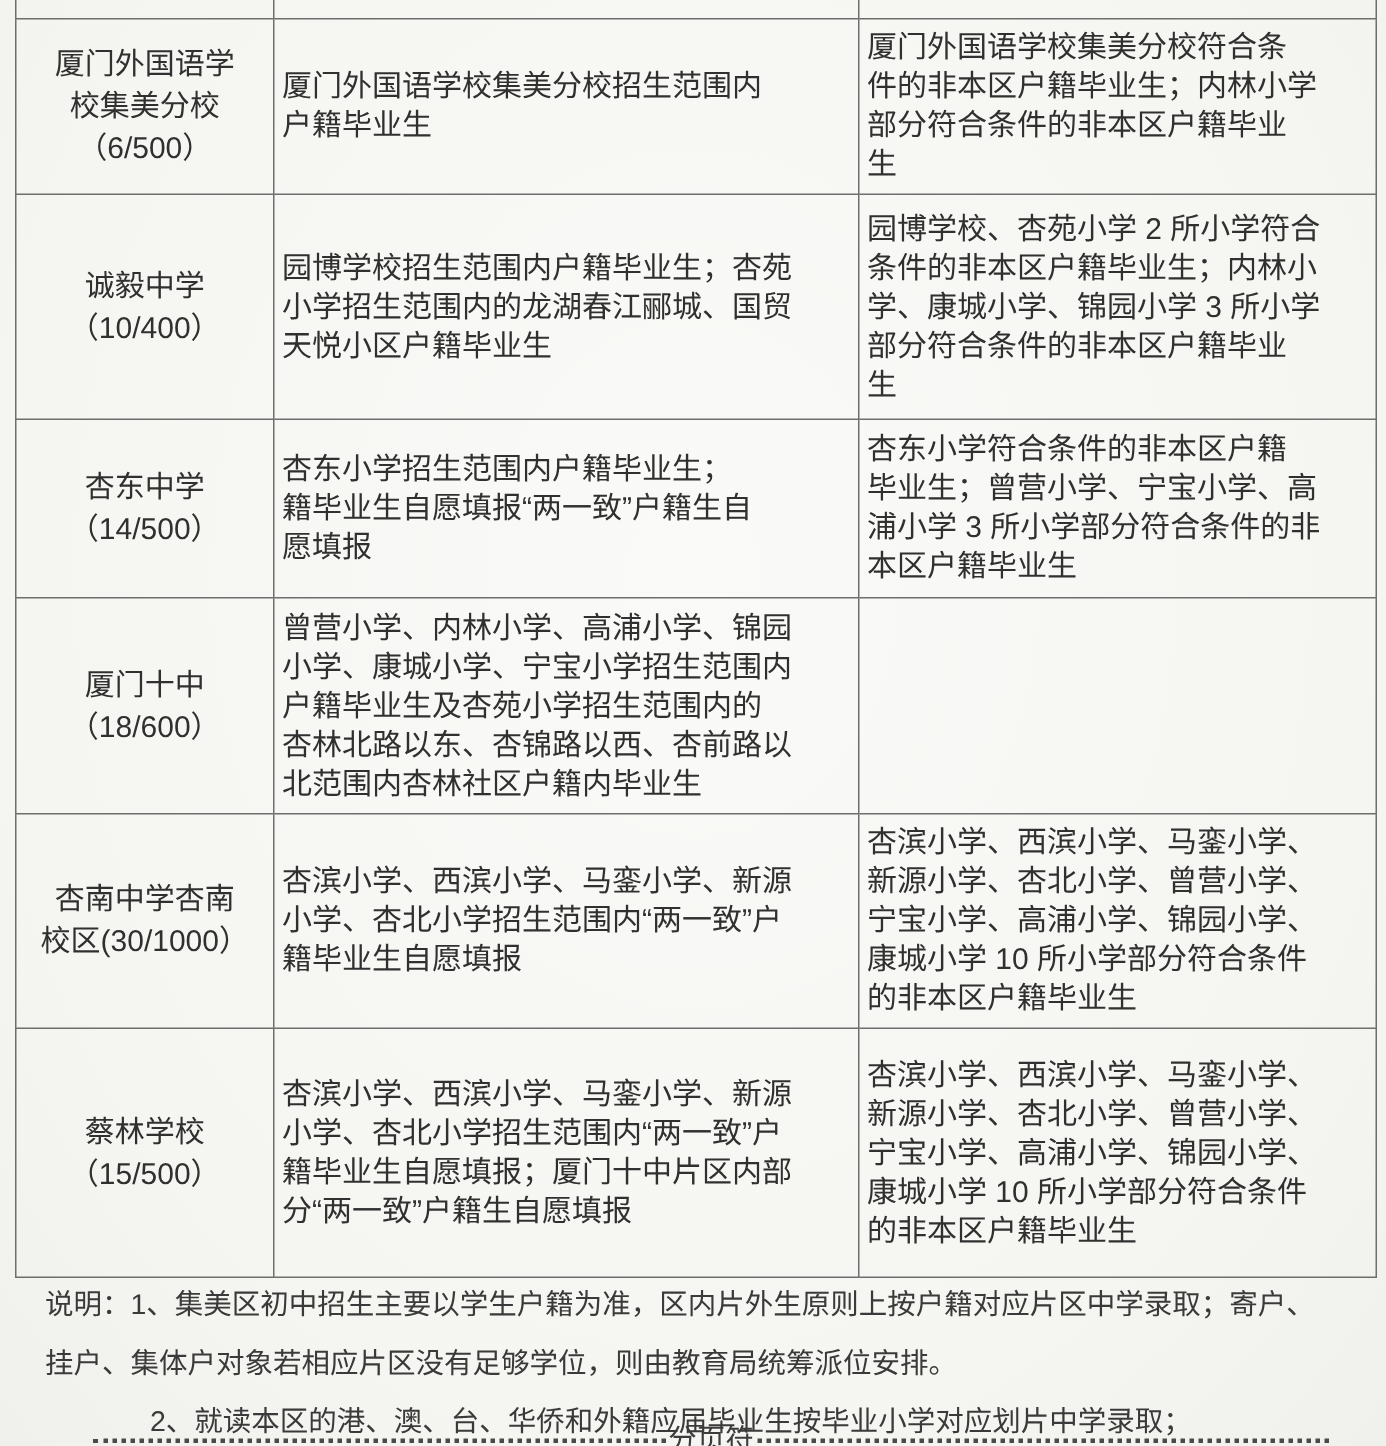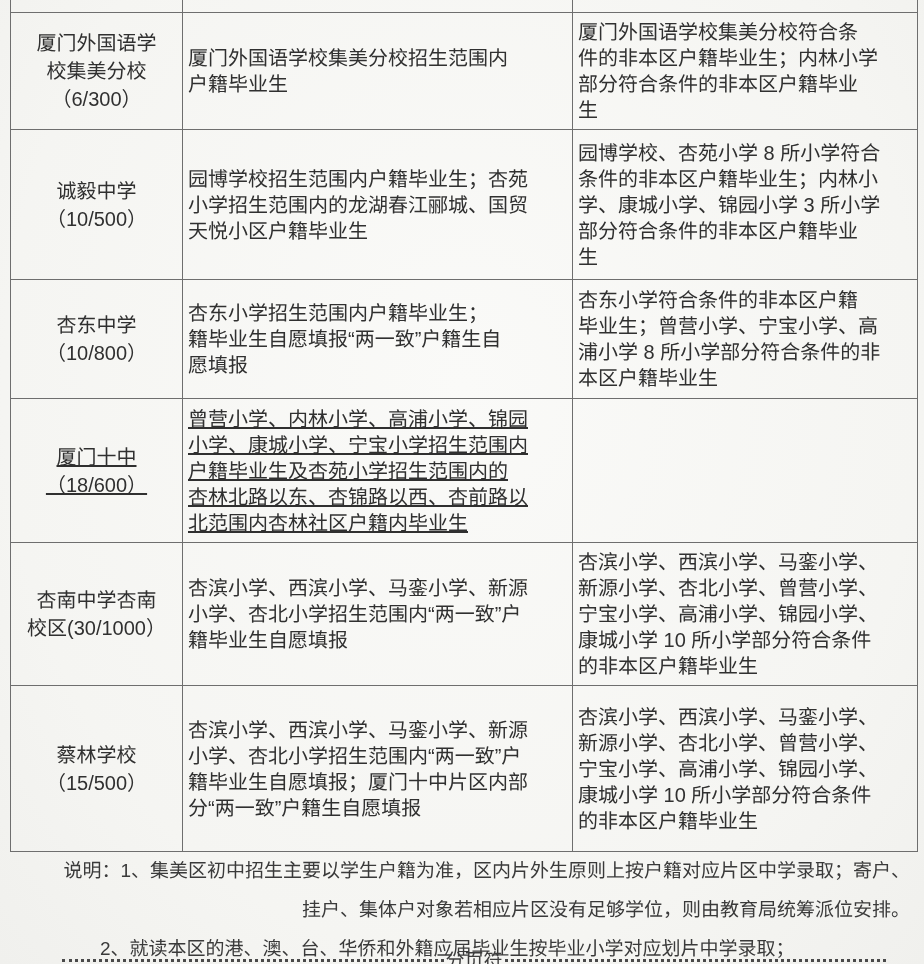--- a/index.html
+++ b/index.html
@@ -40,37 +40,36 @@
     line-height: 28px;
   }
   td.scope-cell {
     text-align: left;
     padding: 6px 5px;
   }
   
   tr.row-1 td { height: 113px; }
   tr.row-2 td { height: 150px; }
   tr.row-3 td { height: 119px; }
-  tr.row-4 td { height: 144px; text-decoration: underline; }
+  tr.row-4 td { height: 144px; }
   tr.row-5 td { height: 140px; }
   tr.row-6 td { height: 166px; }
 
   
   .notes {
     position: absolute;
     left: 0; top: 845px;
     width: 924px;
     font-size: 19px;
     color: #3a3a3a;
   }
   .note-1 {
     padding: 6px 14px 0 30px;
     line-height: 39px;
     white-space: pre-line;
-    text-align: right;
   }
   .note-2 {
     padding: 0 14px 0 100px;
     line-height: 39px;
     white-space: pre-line;
   }
 
   
   .pagebreak {
     position: absolute;
@@ -105,49 +104,49 @@
     </colgroup>
     <tbody>
       <tr class="partial-row">
         <td class="school-cell"></td>
         <td class="scope-cell"></td>
         <td class="scope-cell"></td>
       </tr>
       <tr class="row-1">
         <td class="school-cell">厦门外国语学
 校集美分校
-（6/300）</td>
+（6/500）</td>
         <td class="scope-cell">厦门外国语学校集美分校招生范围内
 户籍毕业生</td>
         <td class="scope-cell">厦门外国语学校集美分校符合条
 件的非本区户籍毕业生；内林小学
 部分符合条件的非本区户籍毕业
 生</td>
       </tr>
       <tr class="row-2">
         <td class="school-cell">诚毅中学
-（10/500）</td>
+（10/400）</td>
         <td class="scope-cell">园博学校招生范围内户籍毕业生；杏苑
 小学招生范围内的龙湖春江郦城、国贸
 天悦小区户籍毕业生</td>
-        <td class="scope-cell">园博学校、杏苑小学 8 所小学符合
+        <td class="scope-cell">园博学校、杏苑小学 2 所小学符合
 条件的非本区户籍毕业生；内林小
 学、康城小学、锦园小学 3 所小学
 部分符合条件的非本区户籍毕业
 生</td>
       </tr>
       <tr class="row-3">
         <td class="school-cell">杏东中学
-（10/800）</td>
+（14/500）</td>
         <td class="scope-cell">杏东小学招生范围内户籍毕业生；
 籍毕业生自愿填报“两一致”户籍生自
 愿填报</td>
         <td class="scope-cell">杏东小学符合条件的非本区户籍
 毕业生；曾营小学、宁宝小学、高
-浦小学 8 所小学部分符合条件的非
+浦小学 3 所小学部分符合条件的非
 本区户籍毕业生</td>
       </tr>
       <tr class="row-4">
         <td class="school-cell">厦门十中
 （18/600）</td>
         <td class="scope-cell">曾营小学、内林小学、高浦小学、锦园
 小学、康城小学、宁宝小学招生范围内
 户籍毕业生及杏苑小学招生范围内的
 杏林北路以东、杏锦路以西、杏前路以
 北范围内杏林社区户籍内毕业生</td>

